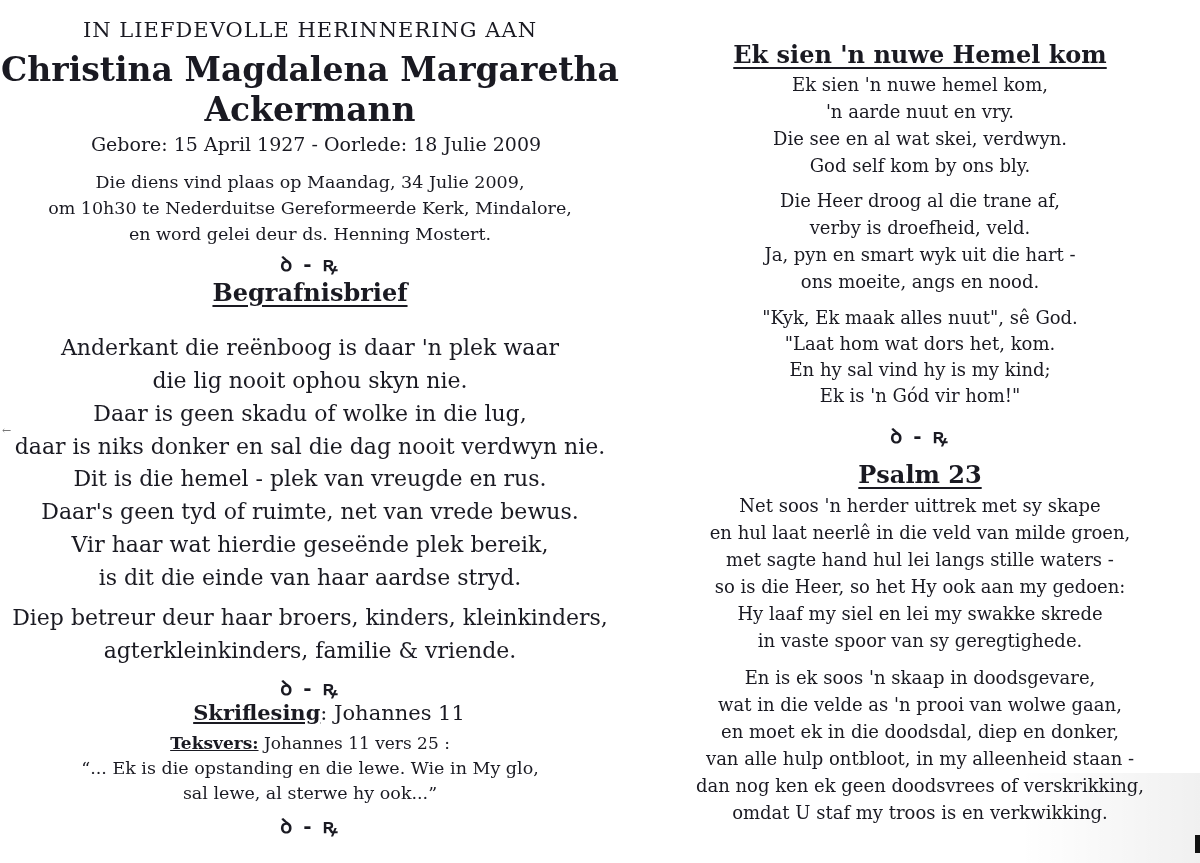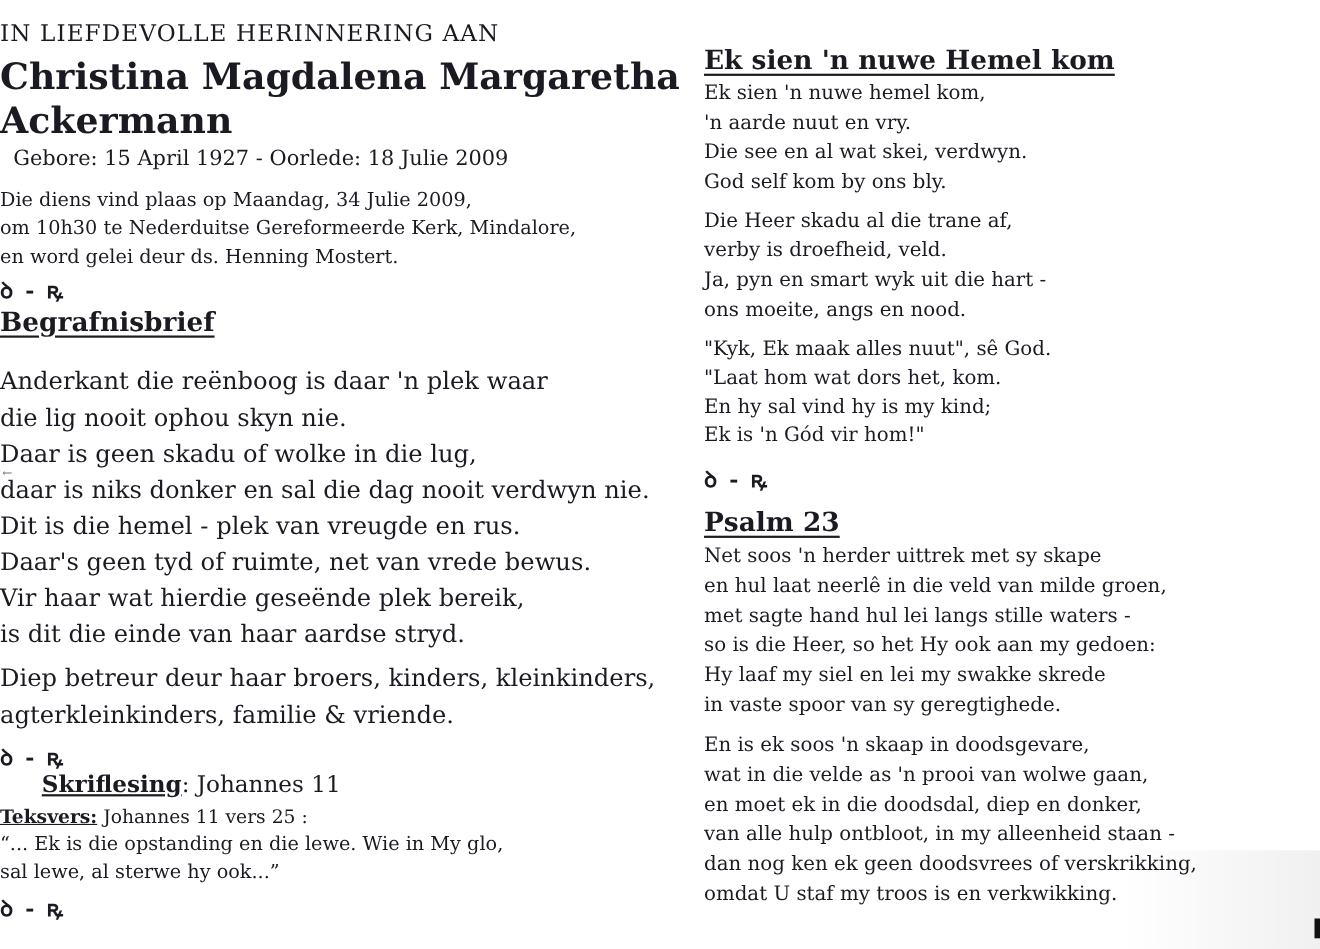--- a/index.html
+++ b/index.html
@@ -4,20 +4,21 @@
 <style>
   html, body { margin: 0; padding: 0; }
   body {
     width: 1200px; height: 863px; overflow: hidden; position: relative;
     background: #ffffff;
     font-family: "DejaVu Serif", "Liberation Serif", serif;
     color: #1a1a22;
   }
   .page {
     position: absolute; top: 0; bottom: 0;
+    text-align: center;
   }
   .page-left  { left: 0; width: 620px; }
   .page-right { left: 640px; width: 560px; margin-top: 12px; }
   .line { position: absolute; left: 0; right: 0; white-space: nowrap; }
   .caps { font-size: 21px; letter-spacing: 1px; }
   .name { font-size: 33px; font-weight: bold; }
   .dates { font-size: 19px; padding-left: 12px; }
   .small { font-size: 17.5px; }
   .ornament { font-size: 20px; font-weight: bold; letter-spacing: 2px; }
   .heading { font-size: 24px; font-weight: bold; text-decoration: underline; text-underline-offset: 4px; }
@@ -76,21 +77,21 @@
 <div class="stray-arrow">←</div>
 
 <div class="page page-right">
   <div class="line" style="top:28px"><span class="heading">Ek sien 'n nuwe Hemel kom</span></div>
 
   <div class="line poem-r" style="top:62px">Ek sien 'n nuwe hemel kom,</div>
   <div class="line poem-r" style="top:89px">'n aarde nuut en vry.</div>
   <div class="line poem-r" style="top:116px">Die see en al wat skei, verdwyn.</div>
   <div class="line poem-r" style="top:143px">God self kom by ons bly.</div>
 
-  <div class="line poem-r" style="top:178px">Die Heer skadu al die trane af,</div>
+  <div class="line poem-r" style="top:178px">Die Heer droog al die trane af,</div>
   <div class="line poem-r" style="top:205px">verby is droefheid, veld.</div>
   <div class="line poem-r" style="top:232px">Ja, pyn en smart wyk uit die hart -</div>
   <div class="line poem-r" style="top:259px">ons moeite, angs en nood.</div>
 
   <div class="line poem-r" style="top:295px">"Kyk, Ek maak alles nuut", sê God.</div>
   <div class="line poem-r" style="top:321px">"Laat hom wat dors het, kom.</div>
   <div class="line poem-r" style="top:347px">En hy sal vind hy is my kind;</div>
   <div class="line poem-r" style="top:373px">Ek is 'n Gód vir hom!"</div>
 
   <div class="line ornament" style="top:410px">ꝺ - ꝶ</div>

